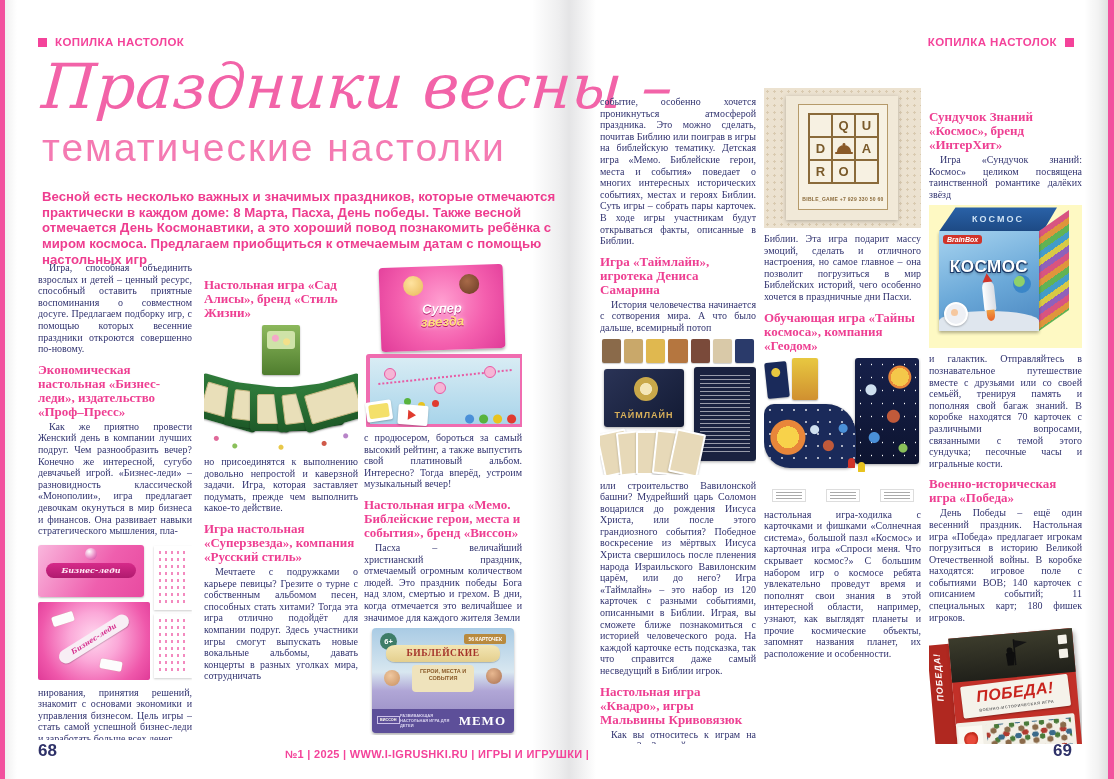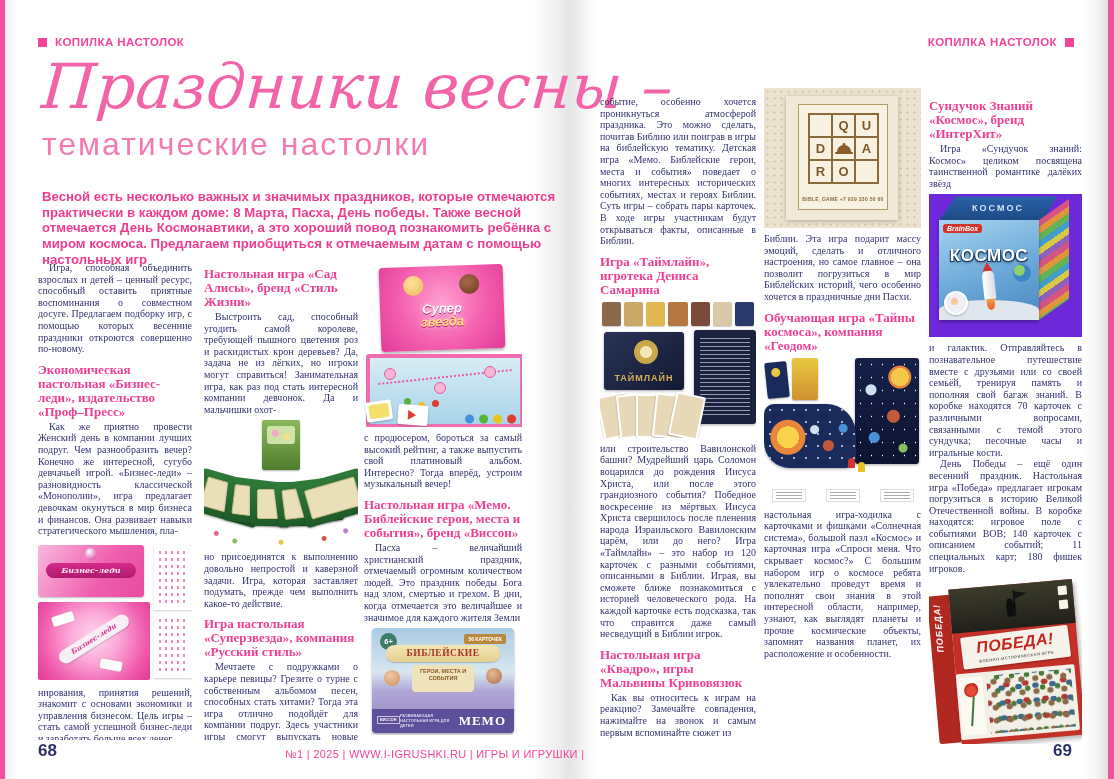--- a/index.html
+++ b/index.html
@@ -18,38 +18,38 @@
           letter-spacing:.4px;color:#f4439a;}
   .kicker-left{left:38px;}
   .kicker-right{right:40px;}
   .ksq{width:9px;height:9px;background:#f4439a;display:inline-block;}
   
   .title-script{position:absolute;left:42px;top:52px;width:600px;
       font-family:"DejaVu Serif",serif;font-style:italic;font-weight:normal;
       font-size:62px;line-height:70px;color:#f263a8;transform:skewX(-4deg);white-space:nowrap;}
   .title-sub{position:absolute;left:42px;top:126px;
       font-family:"Liberation Sans",sans-serif;font-weight:normal;
-      font-size:32px;color:#f47ab2;letter-spacing:2px;white-space:nowrap;}
+      font-size:39px;color:#f47ab2;letter-spacing:2px;white-space:nowrap;}
   .intro{position:absolute;left:42px;top:176px;width:528px;
       font-family:"Liberation Sans",sans-serif;font-weight:bold;
       font-size:13.2px;line-height:15.6px;color:#ee3d8f;}
   
   .col{position:absolute;overflow:hidden;}
   .p{margin:0;font-size:10px;line-height:11.6px;text-align:justify;color:#323470;
      text-indent:11px;hyphens:auto;}
   .p.cont{text-indent:0;}
   .h{margin:8px 0 2px 0;font-family:"Liberation Serif",serif;font-weight:bold;
      font-size:13px;line-height:14px;color:#ee3f92;}
-  .h.first{margin-top:5px;}
+  .h.first{margin-top:16px;}
   .fig{position:relative;overflow:hidden;margin:5px 0;}
   
   .pgnum{position:absolute;bottom:18px;font-family:"Liberation Sans",sans-serif;
      font-weight:bold;font-size:17px;color:#2e3168;}
   .footer-center{position:absolute;left:285px;bottom:19px;
-     font-family:"Liberation Sans",sans-serif;font-weight:normal;font-size:11px;
+     font-family:"Liberation Sans",sans-serif;font-weight:bold;font-size:11px;
      color:#f4439a;letter-spacing:.3px;}
 
   
   .fig-business{height:140px;}
   .bl-lid{position:absolute;left:0;top:3px;width:106px;height:52px;border-radius:3px;
     background:linear-gradient(120deg,#f9b7dd,#ef5fae 60%,#e84aa0);box-shadow:0 1px 2px rgba(0,0,0,.25);}
   .bl-ball{position:absolute;left:47px;top:3px;width:12px;height:12px;border-radius:50%;
     background:radial-gradient(circle at 35% 30%,#fff,#e87fc0 60%,#c2449a);}
   .bl-lid-banner{position:absolute;left:8px;top:18px;right:8px;height:15px;border-radius:8px;
     background:linear-gradient(#d62a8a,#b01a6e);color:#ffe9f5;text-align:center;
@@ -187,21 +187,21 @@
       radial-gradient(circle at 55% 40%,#cfe0f0 0 4px,transparent 5px),
       radial-gradient(circle at 70% 65%,#c05a3a 0 5px,transparent 6px),
       radial-gradient(circle at 86% 38%,#4a90d8 0 4px,transparent 5px),
       radial-gradient(#fff .6px,transparent .9px) #1a2a5a;
     background-size:auto,auto,auto,auto,12px 12px;}
   .cs-pawn{position:absolute;width:7px;height:10px;border-radius:4px 4px 1px 1px;}
   .cs-tag{position:absolute;bottom:2px;width:32px;height:11px;background:#fff;border:1px solid #ddd;}
   .cs-tag::after{content:"";position:absolute;inset:2px 3px;
     background:repeating-linear-gradient(180deg,#aaa 0 1px,transparent 1px 3px);}
   
-  .fig-brainbox{height:143px;background:#6d28d9;}
+  .fig-brainbox{height:143px;background:#fef9c3;}
   .bb-top{position:absolute;left:10px;top:2px;width:118px;height:24px;
     clip-path:polygon(14% 0,100% 0,88% 100%,0% 100%);
     background:linear-gradient(#2a62a8,#1d4a85);color:#cfe3f5;text-align:center;
     font:bold 9px/24px "Liberation Sans",sans-serif;letter-spacing:2px;}
   .bb-front{position:absolute;left:10px;top:26px;width:100px;height:100px;
     background:linear-gradient(160deg,#a8d4f0 0%,#6aa8d8 55%,#4a86c0 100%);box-shadow:0 2px 3px rgba(0,0,0,.3);}
   .bb-brand{position:absolute;top:4px;left:4px;background:#d0342a;color:#fff;border-radius:3px;
     padding:1px 4px;font:bold italic 7px "Liberation Sans",sans-serif;}
   .bb-title{position:absolute;top:26px;left:0;right:0;text-align:center;color:#fff;
     font:bold 17px "Liberation Sans",sans-serif;letter-spacing:.5px;
@@ -288,21 +288,20 @@
         <div class="bl-chip" style="left:62px;top:58px;transform:rotate(10deg);"></div>
       </div>
       <div class="bl-sheet s1"></div>
       <div class="bl-sheet s2"></div>
     </div>
     <p class="p cont">нирования, принятия решений, знакомит с основами экономики и управления бизнесом. Цель игры – стать самой успешной бизнес-леди и заработать больше всех денег.</p>
   </div>
 
   <div class="col" style="left:204px;top:262px;width:154px;height:478px;">
     <h3 class="h first">Настольная игра «Сад Алисы», бренд «Стиль Жизни»</h3>
-    <p class="p">Выстроить сад, способный угодить самой королеве, требующей пышного цветения роз и раскидистых крон деревьев? Да, задача не из лёгких, но игроки могут справиться! Занимательная игра, как раз под стать интересной компании девчонок. Да и мальчишки охот-</p>
     <div class="fig fig-garden">
       <div class="sg-box"></div>
       <div class="sg-mat" style="left:-8px;transform:rotate(16deg);"></div>
       <div class="sg-mat" style="left:22px;top:60px;transform:rotate(7deg);"></div>
       <div class="sg-mat" style="left:46px;top:62px;"></div>
       <div class="sg-mat" style="left:72px;top:60px;transform:rotate(-7deg);"></div>
       <div class="sg-mat" style="left:96px;transform:rotate(-16deg);"></div>
       <div class="sg-tokens"></div>
     </div>
     <p class="p cont">но присоединятся к выполнению довольно непростой и каверзной задачи. Игра, которая заставляет подумать, прежде чем выполнить какое-то действие.</p>
@@ -349,20 +348,21 @@
           <div class="memo-tag">РАЗВИВАЮЩАЯ НАСТОЛЬНАЯ ИГРА ДЛЯ ДЕТЕЙ</div>
           <div class="memo-logo">МЕМО</div>
         </div>
       </div>
     </div>
   </div>
 
   <div class="col" style="left:600px;top:96px;width:156px;height:648px;">
     <p class="p cont">событие, особенно хочется проникнуться атмосферой праздника. Это можно сделать, почитав Библию или поиграв в игры на библейскую тематику. Детская игра «Мемо. Библейские герои, места и события» поведает о многих интересных исторических событиях, местах и героях Библии. Суть игры – собрать пары карточек. В ходе игры участникам будут открываться факты, описанные в Библии.</p>
     <h3 class="h">Игра «Таймлайн», игротека Дениса Самарина</h3>
+    <p class="p">История человечества начинается с сотворения мира. А что было дальше, всемирный потоп</p>
     <div class="fig fig-timeline">
       <div class="tl-thumbs">
         <div class="tl-thumb" style="background:#8a6a4a;"></div>
         <div class="tl-thumb" style="background:#c9a86a;"></div>
         <div class="tl-thumb" style="background:#e0b84f;"></div>
         <div class="tl-thumb" style="background:#b5763f;"></div>
         <div class="tl-thumb" style="background:#7a4a3a;"></div>
         <div class="tl-thumb" style="background:#d9c9a8;"></div>
         <div class="tl-thumb" style="background:#2a3a6a;"></div>
       </div>
@@ -432,20 +432,21 @@
       <div class="bb-front">
         <div class="bb-ground"></div>
         <div class="bb-brand">BrainBox</div>
         <div class="bb-title">КОСМОС</div>
         <div class="bb-rocket"></div>
         <div class="bb-earth"></div>
         <div class="bb-astro"></div>
       </div>
     </div>
     <p class="p cont">и галактик. Отправляйтесь в познавательное путешествие вместе с друзьями или со своей семьёй, тренируя память и пополняя свой багаж знаний. В коробке находятся 70 карточек с различными вопросами, связанными с темой этого сундучка; песочные часы и игральные кости.</p>
+    <h3 class="h">Военно-историческая игра «Победа»</h3>
     <p class="p">День Победы – ещё один весенний праздник. Настольная игра «Победа» предлагает игрокам погрузиться в историю Великой Отечественной войны. В коробке находятся: игровое поле с событиями ВОВ; 140 карточек с описанием событий; 11 специальных карт; 180 фишек игроков.</p>
     <div class="fig fig-pobeda">
       <div class="pb-wrap">
         <div class="pb-spine">
           <span>ПОБЕДА!</span>
         </div>
         <div class="pb-main">
           <div class="pb-dark">
             <svg class="pb-soldier" viewBox="0 0 36 34">
               <rect x="20" y="0" width="1.6" height="26" fill="#111"></rect>

